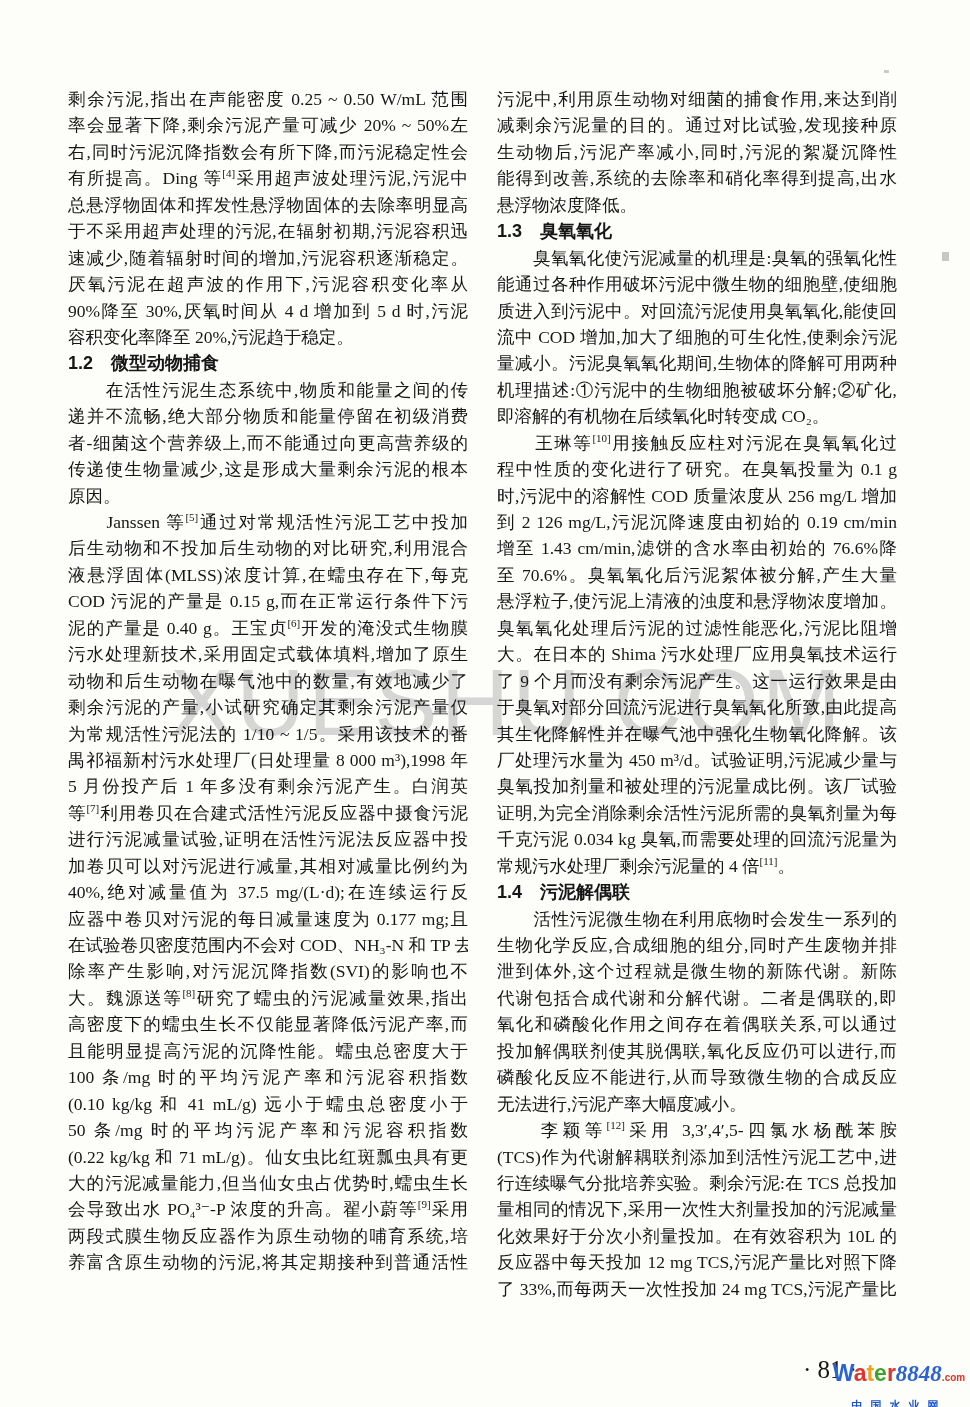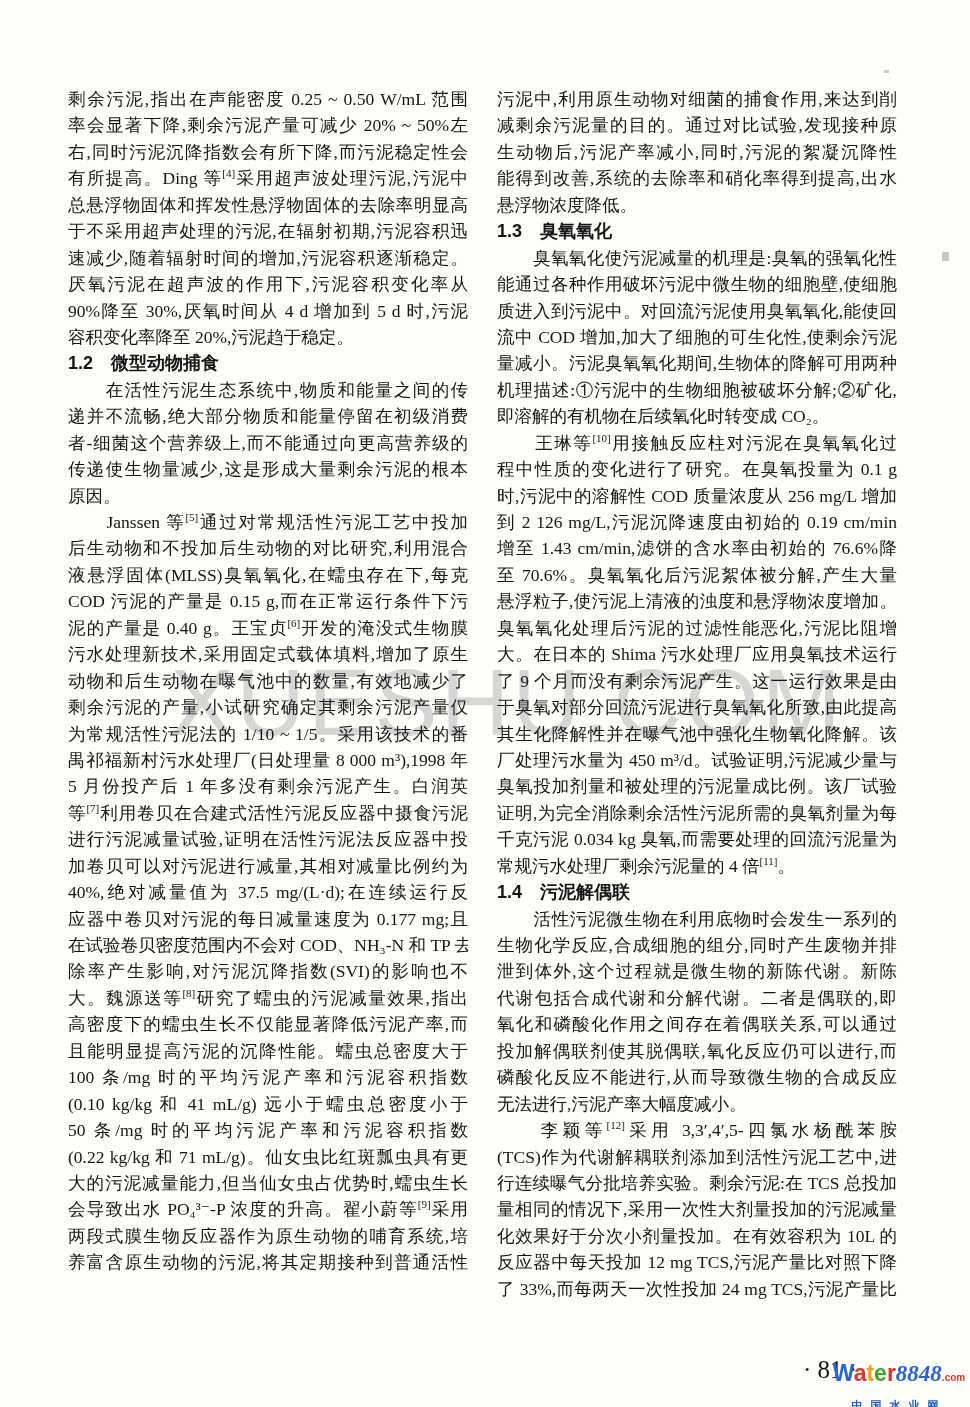--- a/index.html
+++ b/index.html
@@ -122,21 +122,21 @@
       <div class="line p">90%降至 30%,厌氧时间从 4 d 增加到 5 d 时,污泥</div>
       <div class="line e">容积变化率降至 20%,污泥趋于稳定。</div>
       <div class="line h">1.2　微型动物捕食</div>
       <div class="line p">　　在活性污泥生态系统中,物质和能量之间的传</div>
       <div class="line p">递并不流畅,绝大部分物质和能量停留在初级消费</div>
       <div class="line p">者-细菌这个营养级上,而不能通过向更高营养级的</div>
       <div class="line p">传递使生物量减少,这是形成大量剩余污泥的根本</div>
       <div class="line e">原因。</div>
       <div class="line p">　　Janssen 等<sup>[5]</sup>通过对常规活性污泥工艺中投加</div>
       <div class="line p">后生动物和不投加后生动物的对比研究,利用混合</div>
-      <div class="line p">液悬浮固体(MLSS)臭氧氧化,在蠕虫存在下,每克</div>
+      <div class="line p">液悬浮固体(MLSS)浓度计算,在蠕虫存在下,每克</div>
       <div class="line p">COD 污泥的产量是 0.15 g,而在正常运行条件下污</div>
       <div class="line p">泥的产量是 0.40 g。王宝贞<sup>[6]</sup>开发的淹没式生物膜</div>
       <div class="line p">污水处理新技术,采用固定式载体填料,增加了原生</div>
       <div class="line p">动物和后生动物在曝气池中的数量,有效地减少了</div>
       <div class="line p">剩余污泥的产量,小试研究确定其剩余污泥产量仅</div>
       <div class="line p">为常规活性污泥法的 1/10 ~ 1/5。采用该技术的番</div>
       <div class="line p">禺祁福新村污水处理厂(日处理量 8 000 m³),1998 年</div>
       <div class="line p">5 月份投产后 1 年多没有剩余污泥产生。白润英</div>
       <div class="line p">等<sup>[7]</sup>利用卷贝在合建式活性污泥反应器中摄食污泥</div>
       <div class="line p">进行污泥减量试验,证明在活性污泥法反应器中投</div>

